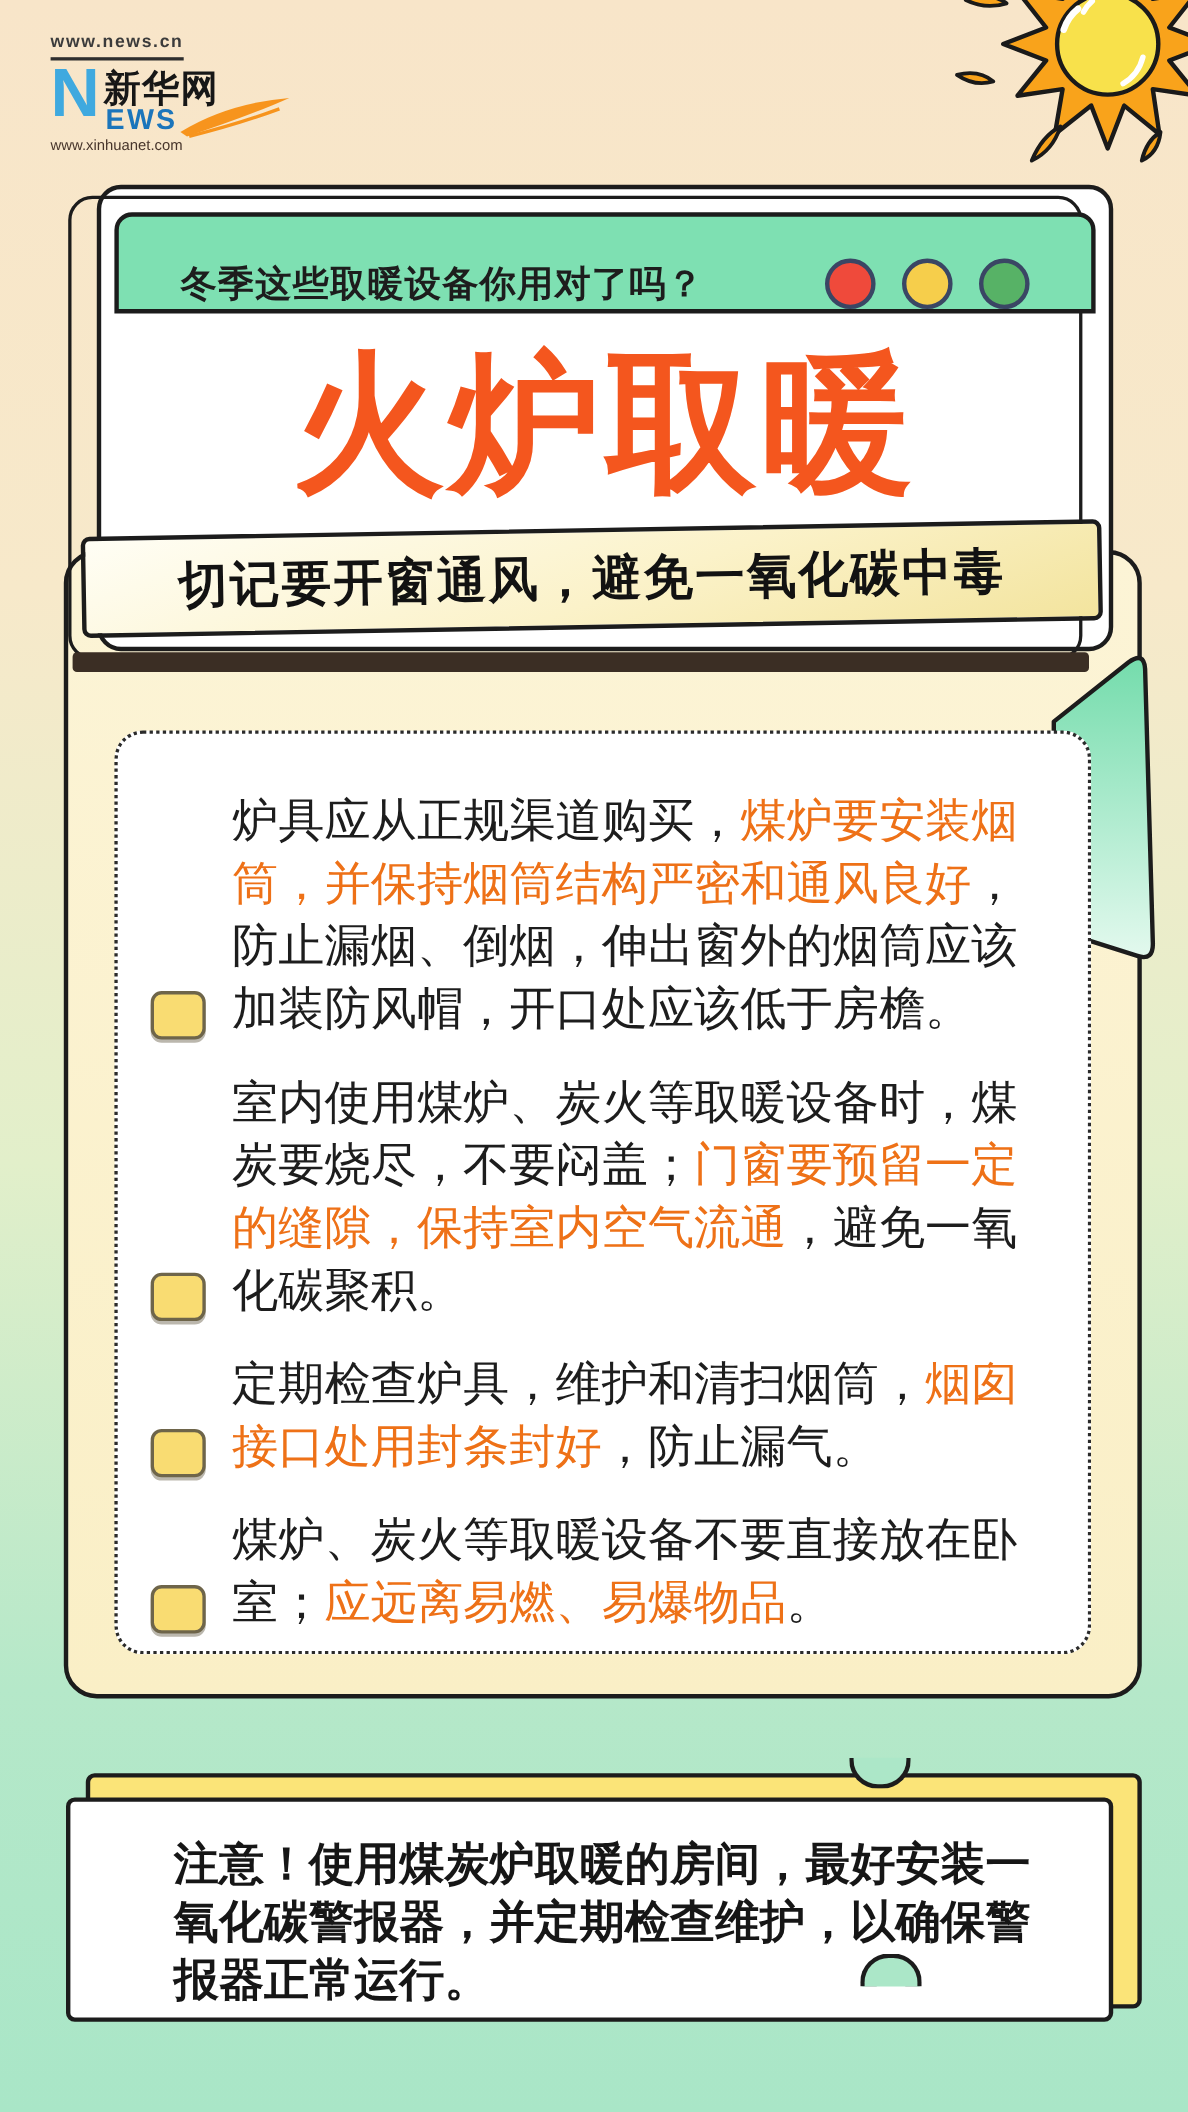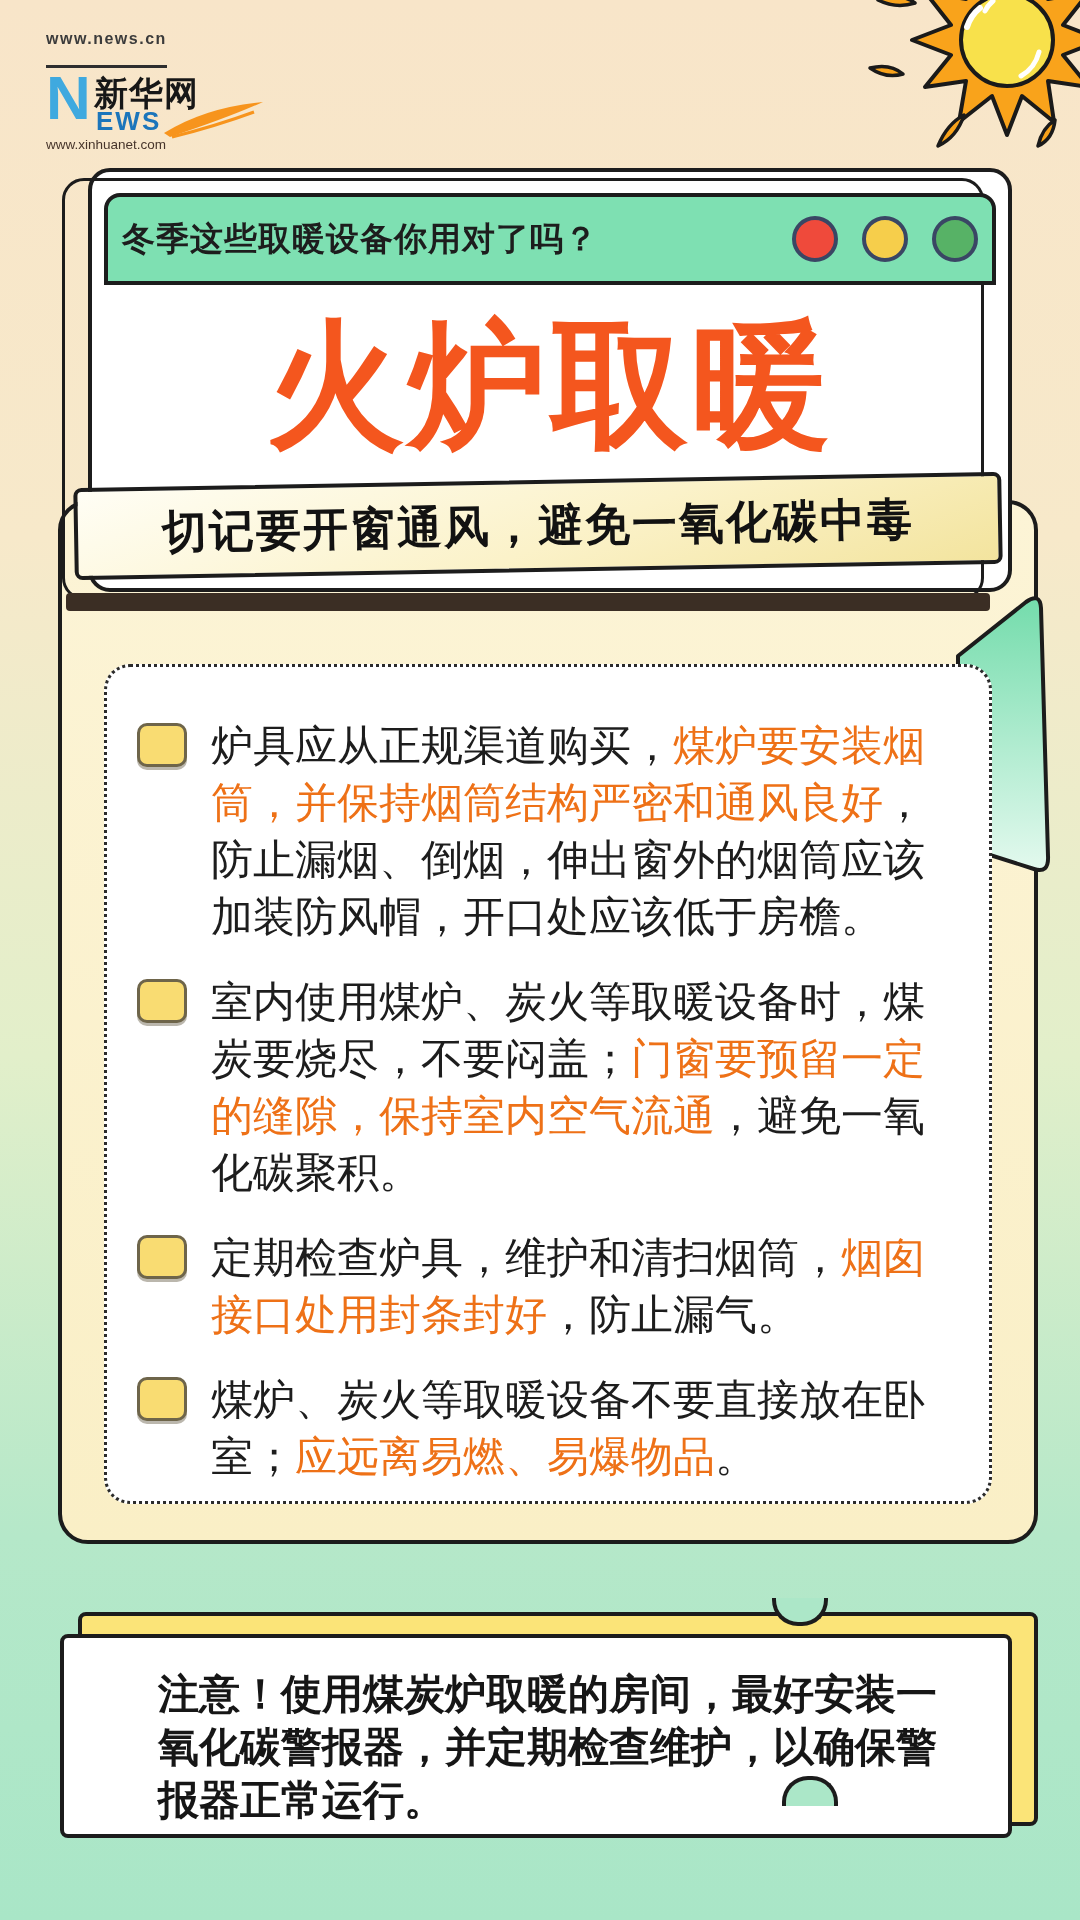--- a/index.html
+++ b/index.html
@@ -5,39 +5,39 @@
   html,body { margin:0; padding:0; background:#ddd; }
   #page {
     position:relative; width:1080px; height:1920px; overflow:hidden;
     font-family:"Liberation Sans","DejaVu Sans",sans-serif;
     background:linear-gradient(180deg, var(--bg-top,#F8E6CB) 0%, #F7E9CA 28%, #E2EFCA 55%, #B5E8C9 80%, var(--bg-bottom,#A8E6C6) 100%);
   }
 
   
   .logo { position:absolute; left:46px; top:30px; width:210px; z-index:20; }
   .logo-url-top { display:inline-block; font-size:16px; font-weight:700; color:#3b3b3b;
-    letter-spacing:1.5px; border-bottom:3px solid #2e2e2e; padding-bottom:17px; }
+    letter-spacing:1.5px; border-bottom:3px solid #2e2e2e; padding-bottom:4px; }
   .logo-mark { position:relative; height:66px; margin-top:3px; }
   .logo-n { position:absolute; left:0; top:-4px; font-size:62px; line-height:1; font-weight:900; color:#3FA9DF; }
   .logo-cn { position:absolute; left:48px; top:0; font-size:34px; font-weight:900; color:#171717; letter-spacing:1px;font-family:Liberation Mono, monospace; }
   .logo-ews { position:absolute; left:50px; top:35px; font-size:26px; font-weight:900; color:#1B75BB; letter-spacing:2px; }
   .logo-swoosh { position:absolute; left:116px; top:28px; }
   .logo-url-bottom { font-size:13.5px; font-weight:400; color:#47352B; }
 
   
   .sun { position:absolute; right:-22px; top:-12px; z-index:1; }
 
   
   .win-card { position:absolute; left:88px; top:168px; width:916px; height:416px;
     background:#fff; border:4px solid #1c1c1c; border-radius:22px; z-index:10; }
   .win-card::before { content:""; position:absolute; left:-30px; top:6px; width:100%; height:100%;
     border:3px solid #1c1c1c; border-radius:22px; z-index:-1; }
   .win-header { position:absolute; left:12px; right:12px; top:21px; height:92px;
     background:var(--header-green,#7EE0B2); border:4px solid #1c1c1c; border-radius:16px 16px 0 0;
-    display:flex; align-items:center; padding:0 14px; box-sizing:border-box; }
+    display:flex; align-items:flex-end; padding:0 56px; box-sizing:border-box; }
   .win-title { font-size:33px; font-weight:700; color:#1d1d1d; letter-spacing:1px; }
   .lights { margin-left:auto; display:flex; gap:24px; }
   .light { width:46px; height:46px; border-radius:50%; border:4px solid #3A4664; box-sizing:border-box; }
   .main-title { position:absolute; left:0; right:0; top:146px; text-align:center;
     font-size:138px; line-height:1; font-weight:900; letter-spacing:4px;
     color:var(--accent-orange,#F4561E);font-family:Liberation Serif, serif; }
 
   
   .banner { position:absolute; left:74px; top:480px; width:928px; height:92px; z-index:12;
     transform:rotate(-1deg); box-sizing:border-box;
@@ -53,21 +53,21 @@
   
   .yellow-card { position:absolute; left:58px; top:500px; width:980px; height:1044px;
     background:linear-gradient(180deg,#FCF4D6 0%,#FAEFC6 100%);
     border:4px solid #1c1c1c; border-radius:30px; z-index:2; box-sizing:border-box; }
   .fold { position:absolute; left:944px; top:592px; z-index:3; }
 
   
   .dotted-card { position:absolute; left:104px; top:664px; width:888px; height:840px;
     background:#fff; border:3px dotted #2b2b2b; border-radius:26px; z-index:4;
     box-sizing:border-box; padding:50px 40px 0 30px; }
-  .tip { display:flex; gap:24px; margin-bottom:28px; }
+  .tip { display:flex; gap:24px; margin-bottom:28px;align-items:flex-end; }
   .checkbox { flex:0 0 50px; width:50px; height:44px; margin-top:6px;
     background:var(--checkbox-yellow,#F9DC72); border:3px solid #6E654A; border-radius:10px;
     box-shadow:0 3px 0 rgba(60,50,20,.35); box-sizing:border-box; }
   .tip-text { margin:0; font-size:42px; line-height:57px; font-weight:500; color:#1d1d1d; }
   .seg-black { color:#1d1d1d; }
   .seg-orange { color:var(--text-orange,#EE7117); }
 
   
   .note-shadow { position:absolute; left:78px; top:1612px; width:952px; height:206px;
     background:var(--note-shadow-yellow,#FBE478); border:4px solid #1c1c1c; border-radius:8px; z-index:5; }

